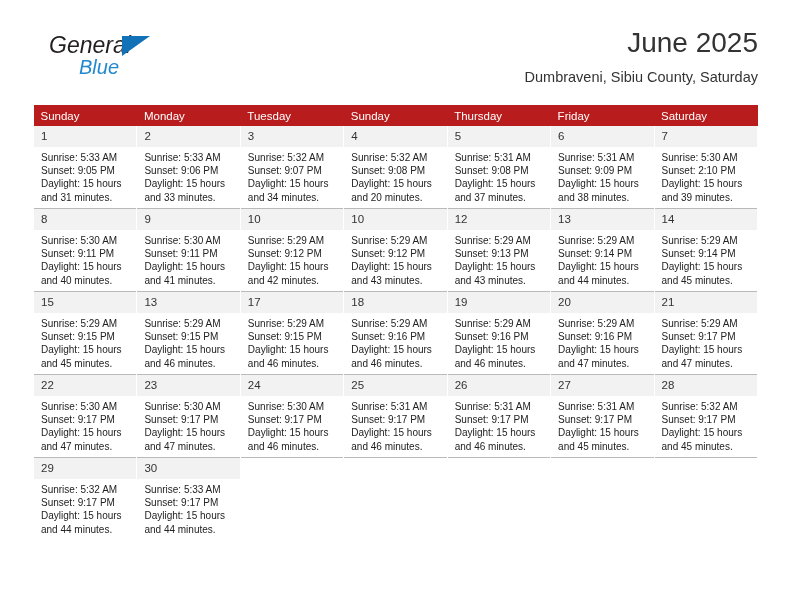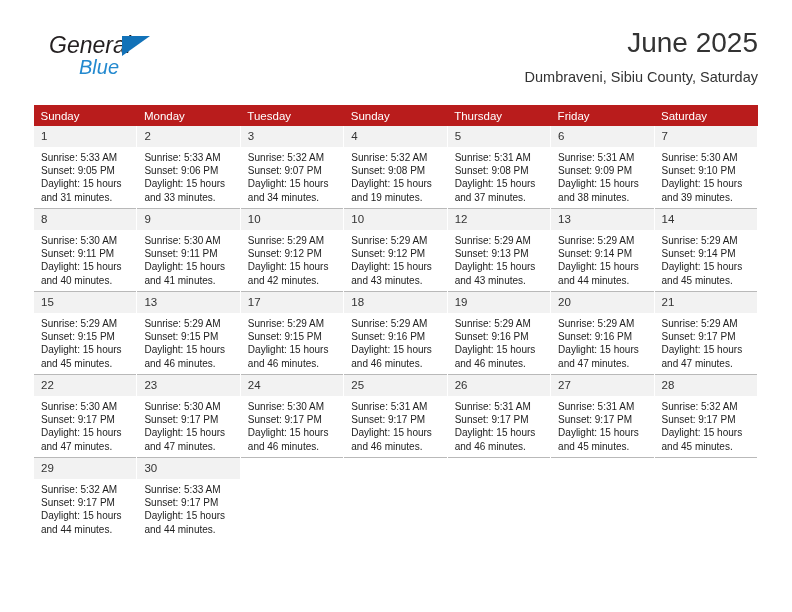--- a/index.html
+++ b/index.html
@@ -217,21 +217,21 @@
           </div>
             </div>
           </td>
         <td>
             <div class="cell-inner">
           <div class="daynum">4</div>
           <div class="info">
             <div>Sunrise: 5:32 AM</div>
             <div>Sunset: 9:08 PM</div>
             <div>Daylight: 15 hours</div>
-            <div>and 19 minutes.</div>
+            <div>and 20 minutes.</div>
           </div>
             </div>
           </td>
         <td>
             <div class="cell-inner">
           <div class="daynum">5</div>
           <div class="info">
             <div>Sunrise: 5:31 AM</div>
             <div>Sunset: 9:08 PM</div>
             <div>Daylight: 15 hours</div>
@@ -248,21 +248,21 @@
             <div>Daylight: 15 hours</div>
             <div>and 38 minutes.</div>
           </div>
             </div>
           </td>
         <td>
             <div class="cell-inner">
           <div class="daynum">7</div>
           <div class="info">
             <div>Sunrise: 5:30 AM</div>
-            <div>Sunset: 9:10 PM</div>
+            <div>Sunset: 2:10 PM</div>
             <div>Daylight: 15 hours</div>
             <div>and 39 minutes.</div>
           </div>
             </div>
           </td>
       </tr>
 
       <tr class="week-row">
         <td>
             <div class="cell-inner">

